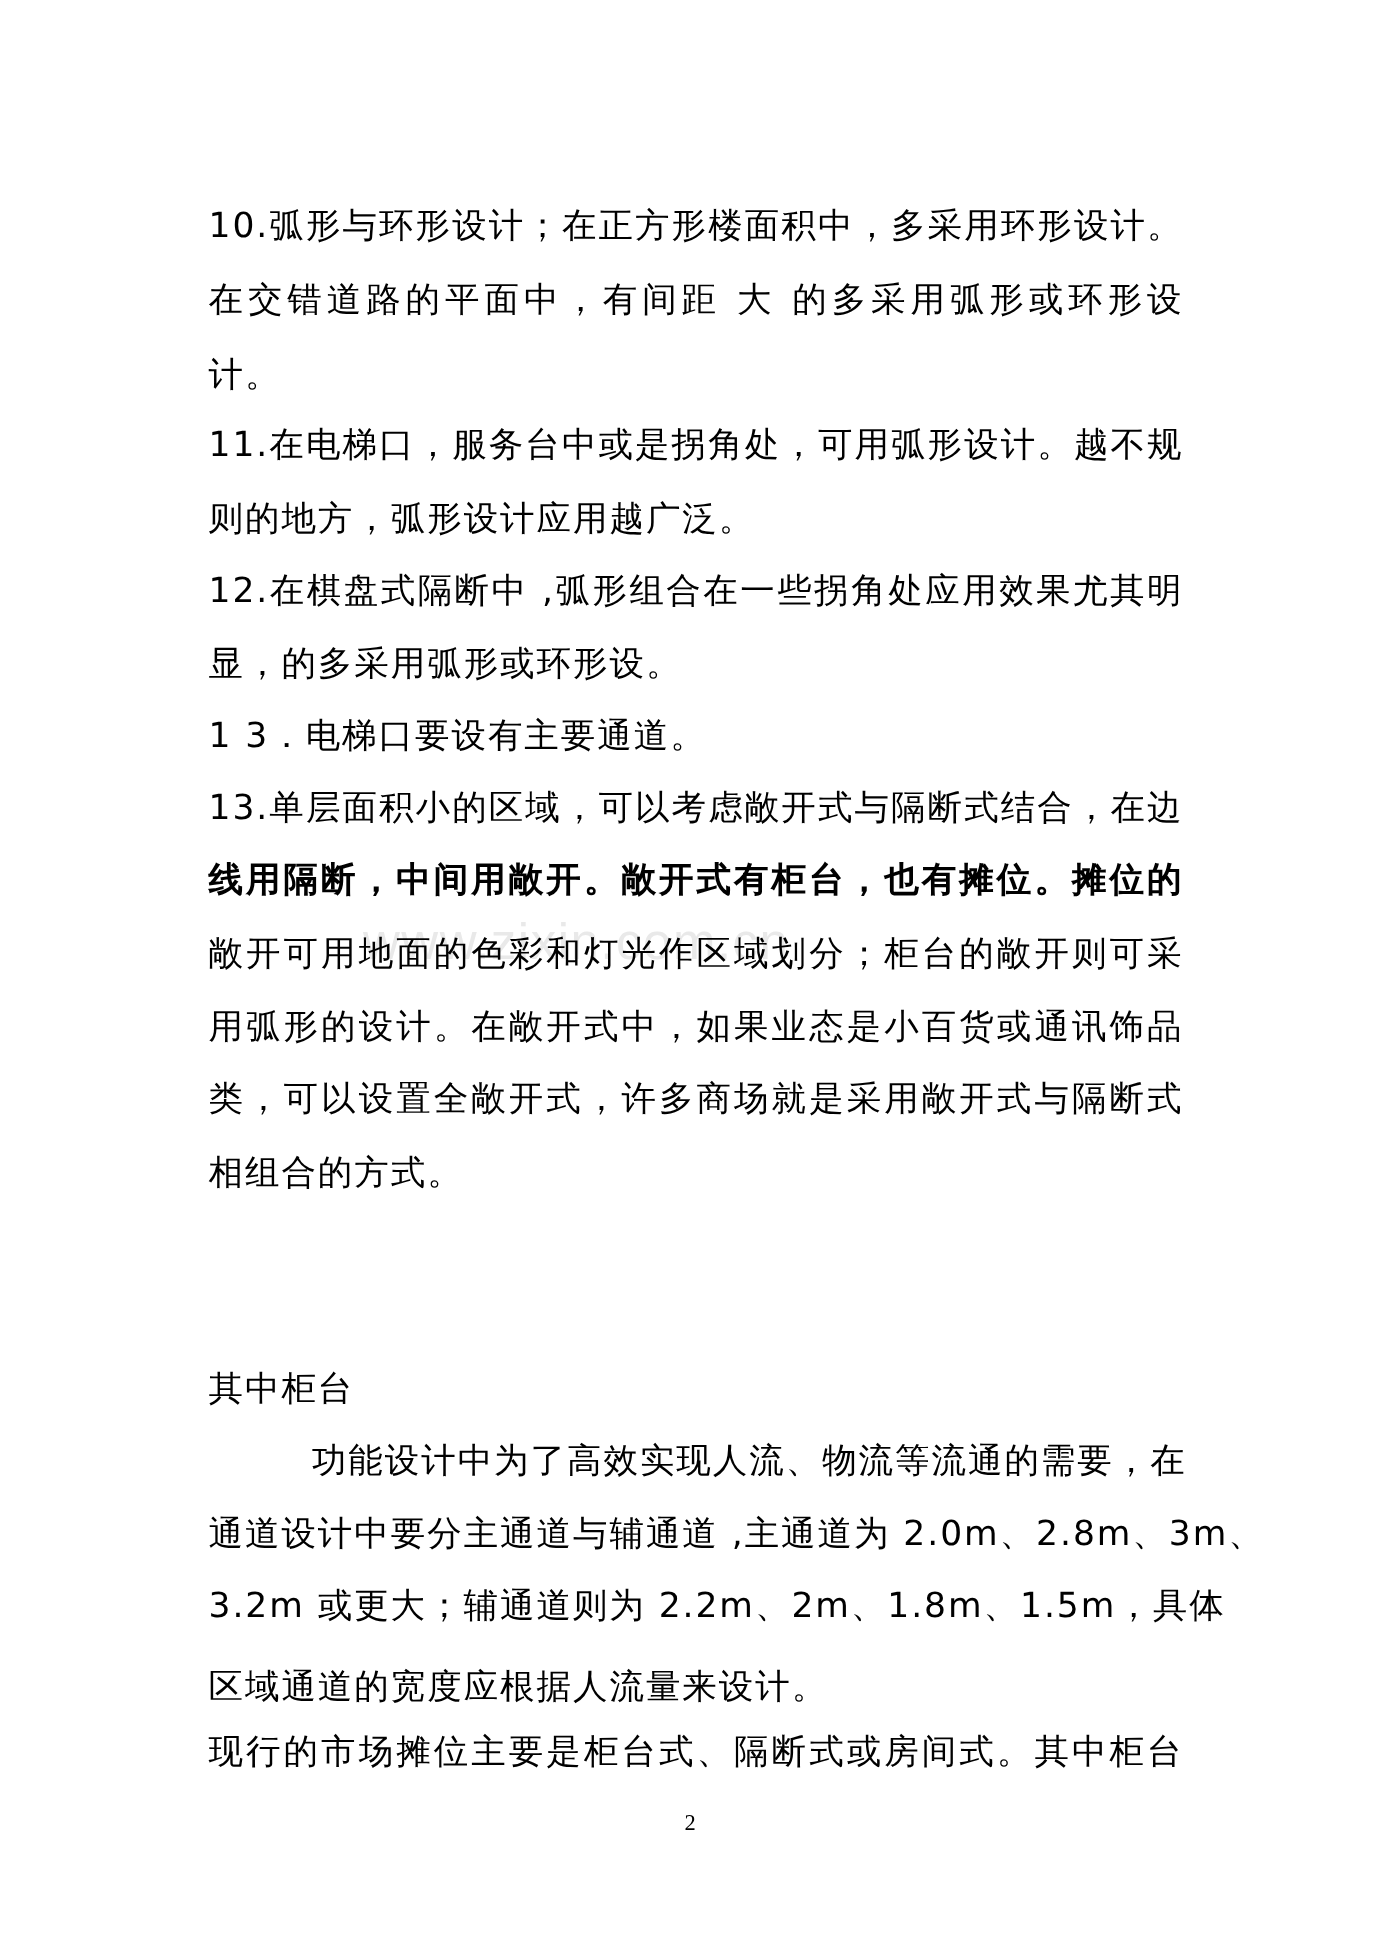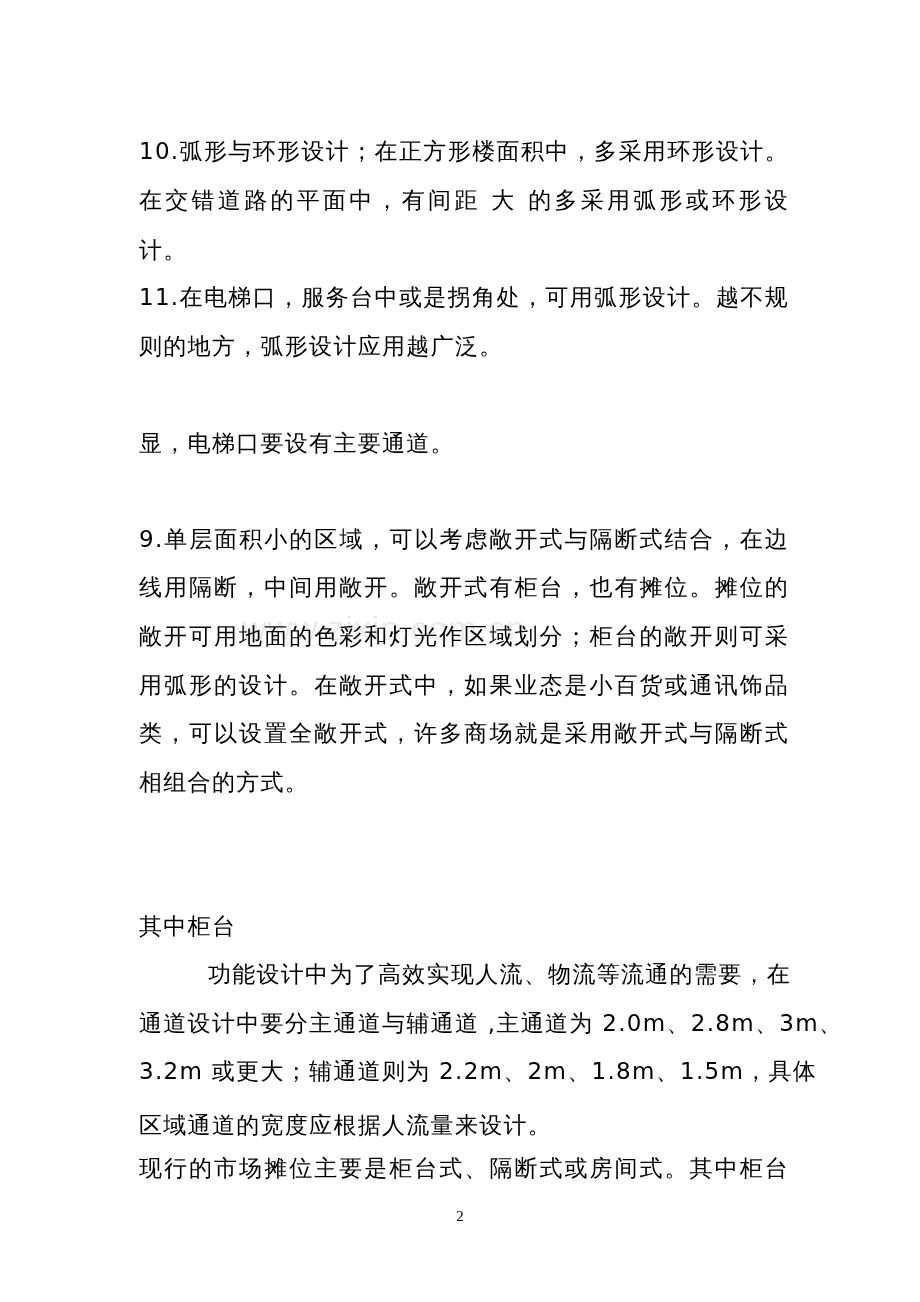--- a/index.html
+++ b/index.html
@@ -66,23 +66,25 @@
 <body>
 
 <div class="page">
   <div class="watermark">www.zixin.com.cn</div>
   <div class="content" id="content" style="position: absolute; left: 0px; top: 0px; width: 920px; height: 1302px; margin-top: 16px;">
       <div class="line justify" style="top: 120px;">10.弧形与环形设计；在正方形楼面积中，多采用环形设计。</div>
       <div class="line justify" style="top: 169px;">在交错道路的平面中，有间距  大    的多采用弧形或环形设</div>
       <div class="line" style="top: 219px;">计。</div>
       <div class="line justify" style="top: 266px;">11.在电梯口，服务台中或是拐角处，可用弧形设计。越不规</div>
       <div class="line" style="top: 315px;">则的地方，弧形设计应用越广泛。</div>
-      <div class="line" style="top: 412px;">显，电梯口要设有主要通道。</div>
-      <div class="line justify" style="top: 508px;">9.单层面积小的区域，可以考虑敞开式与隔断式结合，在边</div>
-      <div class="line justify" style="top: 556px;">线用隔断，中间用敞开。敞开式有柜台，也有摊位。摊位的</div>
+      <div class="line justify" style="top: 363px;">12.在棋盘式隔断中 ,弧形组合在一些拐角处应用效果尤其明</div>
+      <div class="line" style="top: 412px;">显，的多采用弧形或环形设。</div>
+      <div class="line" style="top: 460px;">1 3．电梯口要设有主要通道。</div>
+      <div class="line justify" style="top: 508px;">13.单层面积小的区域，可以考虑敞开式与隔断式结合，在边</div>
+      <div class="line justify" style="top: 556px; font-weight: bold;">线用隔断，中间用敞开。敞开式有柜台，也有摊位。摊位的</div>
       <div class="line justify" style="top: 654px;">用弧形的设计。在敞开式中，如果业态是小百货或通讯饰品</div>
       <div class="line justify" style="top: 605px;">敞开可用地面的色彩和灯光作区域划分；柜台的敞开则可采</div>
       <div class="line justify" style="top: 702px;">类，可以设置全敞开式，许多商场就是采用敞开式与隔断式</div>
       <div class="line" style="top: 751px;">相组合的方式。</div>
       <div class="line" style="top: 895px;">其中柜台</div>
       <div class="line" style="top: 943px; white-space: pre;">        功能设计中为了高效实现人流、物流等流通的需要，在</div>
       <div class="line justify" style="top: 992px;">通道设计中要分主通道与辅通道 ,主通道为 2.0m、2.8m、3m、</div>
       <div class="line justify" style="top: 1040px;">3.2m 或更大；辅通道则为 2.2m、2m、1.8m、1.5m，具体</div>
       <div class="line" style="top: 1094px;">区域通道的宽度应根据人流量来设计。</div>
       <div class="line justify" style="top: 1137px;">现行的市场摊位主要是柜台式、隔断式或房间式。其中柜台</div>

